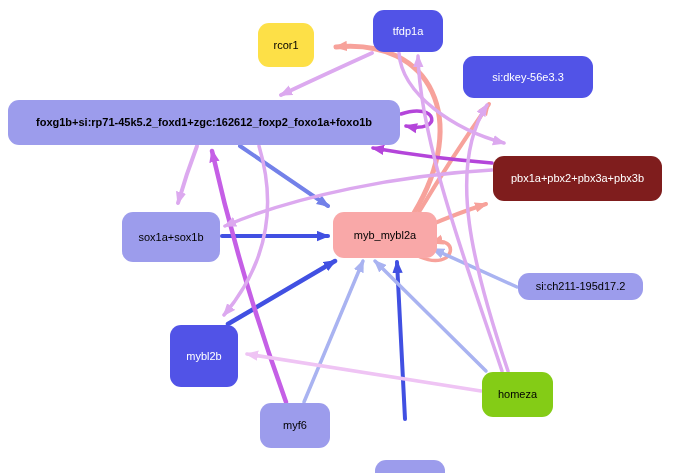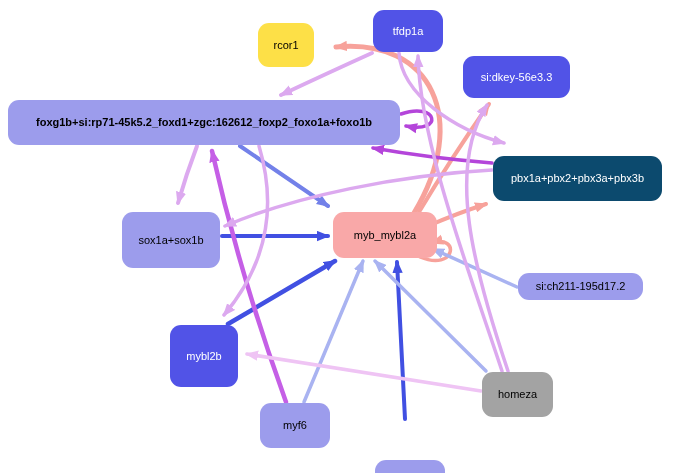--- a/index.html
+++ b/index.html
@@ -80,42 +80,42 @@
       <path class="edge" d="M399,53 C402,95 455,130 504,143" stroke="#DCA9EF" stroke-width="3.5" marker-end="url(#arr-plum)"></path>
       <path class="edge" d="M492,170 C400,175 295,196 225,226" stroke="#DCA9EF" stroke-width="3.5" marker-end="url(#arr-plum)"></path>
     </svg>
   <div id="node-layer">
       <div class="node" style="left: 258px; top: 23px; width: 56px; height: 44px; background: #fde047; color: rgb(0, 0, 0);">
         <span>rcor1</span>
       </div>
       <div class="node" style="left: 373px; top: 10px; width: 70px; height: 42px; background: rgb(81, 83, 231); color: rgb(255, 255, 255);">
         <span>tfdp1a</span>
       </div>
-      <div class="node" style="left: 463px; top: 56px; width: 107px; height: 42px; background: rgb(81, 83, 231); color: rgb(255, 255, 255);">
+      <div class="node" style="left: 463px; top: 56px; width: 130px; height: 42px; background: rgb(81, 83, 231); color: rgb(255, 255, 255);">
         <span>si:dkey-56e3.3</span>
       </div>
       <div class="node" style="left: 8px; top: 100px; width: 392px; height: 45px; background: rgb(156, 156, 236); color: rgb(0, 0, 0); font-weight: bold;">
         <span>foxg1b+si:rp71-45k5.2_foxd1+zgc:162612_foxp2_foxo1a+foxo1b</span>
       </div>
-      <div class="node" style="left: 493px; top: 156px; width: 169px; height: 45px; background: #0c4a6e; color: rgb(255, 255, 255); align-items: center;">
+      <div class="node" style="left: 493px; top: 156px; width: 169px; height: 45px; background: #7f1d1d; color: rgb(255, 255, 255); align-items: center;">
         <span>pbx1a+pbx2+pbx3a+pbx3b</span>
       </div>
-      <div class="node" style="left: 122px; top: 212px; width: 98px; height: 56px; background: rgb(156, 156, 236); color: rgb(0, 0, 0);">
+      <div class="node" style="left: 122px; top: 212px; width: 98px; height: 50px; background: rgb(156, 156, 236); color: rgb(0, 0, 0);">
         <span>sox1a+sox1b</span>
       </div>
       <div class="node" style="left: 333px; top: 212px; width: 104px; height: 46px; background: rgb(249, 168, 168); color: rgb(0, 0, 0);">
         <span>myb_mybl2a</span>
       </div>
       <div class="node" style="left: 518px; top: 273px; width: 125px; height: 27px; background: rgb(156, 156, 236); color: rgb(0, 0, 0);">
         <span>si:ch211-195d17.2</span>
       </div>
       <div class="node" style="left: 170px; top: 325px; width: 68px; height: 62px; background: rgb(81, 83, 231); color: rgb(255, 255, 255);">
         <span>mybl2b</span>
       </div>
-      <div class="node" style="left: 482px; top: 372px; width: 71px; height: 45px; background: #a3a3a3; color: rgb(0, 0, 0);">
+      <div class="node" style="left: 482px; top: 372px; width: 71px; height: 45px; background: #84cc16; color: rgb(0, 0, 0);">
         <span>homeza</span>
       </div>
       <div class="node" style="left: 260px; top: 403px; width: 70px; height: 45px; background: rgb(156, 156, 236); color: rgb(0, 0, 0);">
         <span>myf6</span>
       </div>
       <div class="node" style="left: 375px; top: 420px; width: 70px; height: 43px; background: rgb(156, 156, 236); color: rgb(0, 0, 0); margin-top: 40px;">
         <span>mybl1</span>
       </div>
     </div>
 </div>

